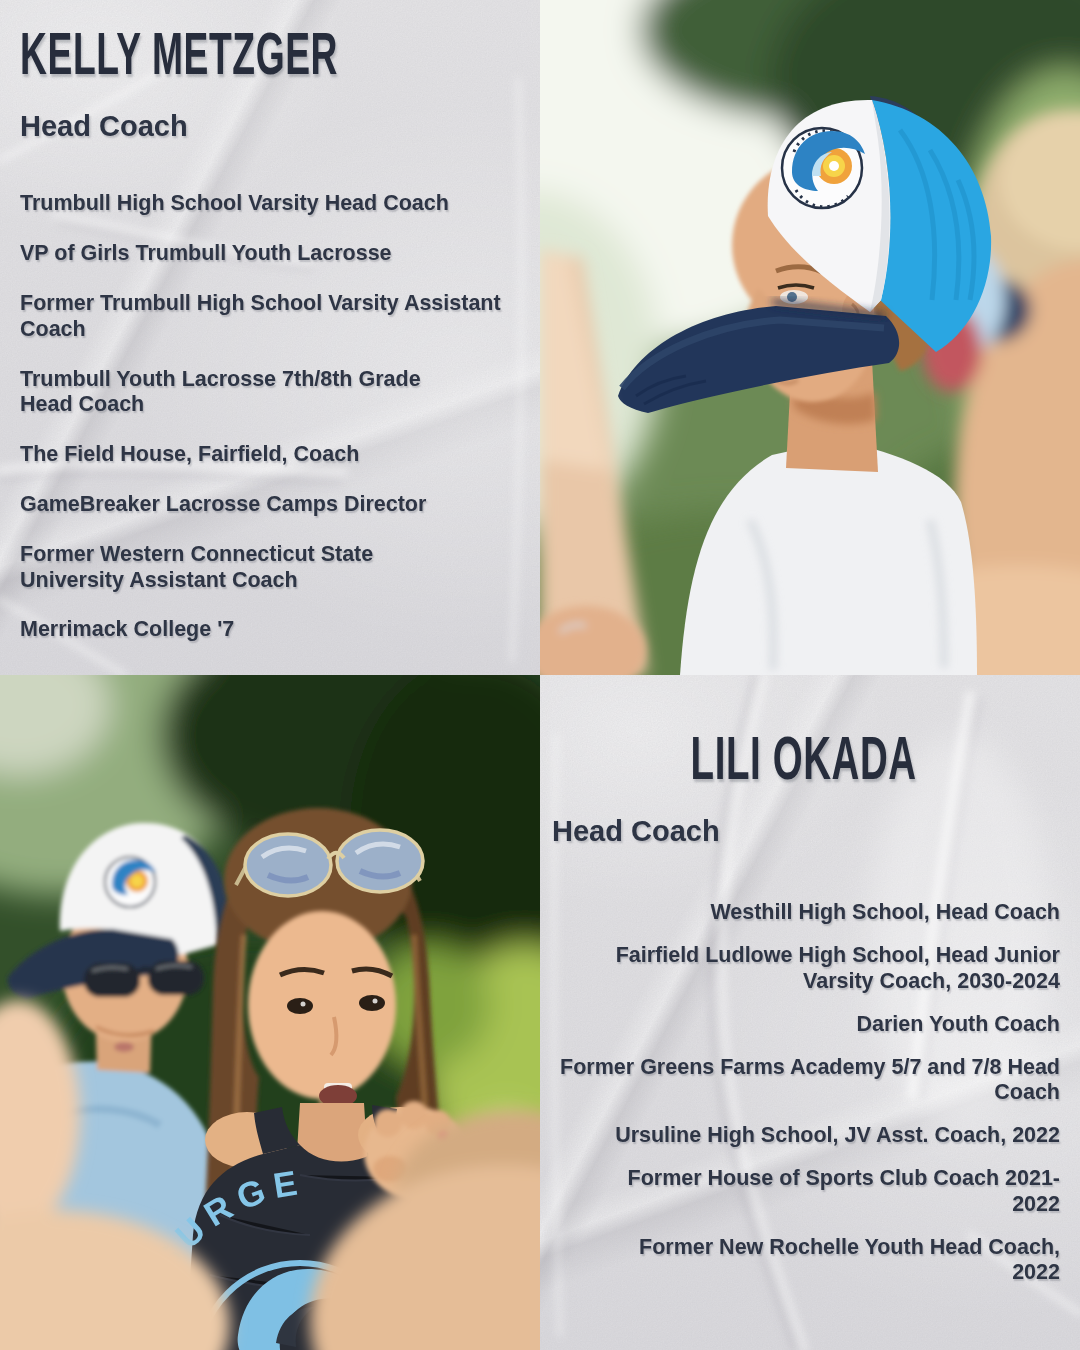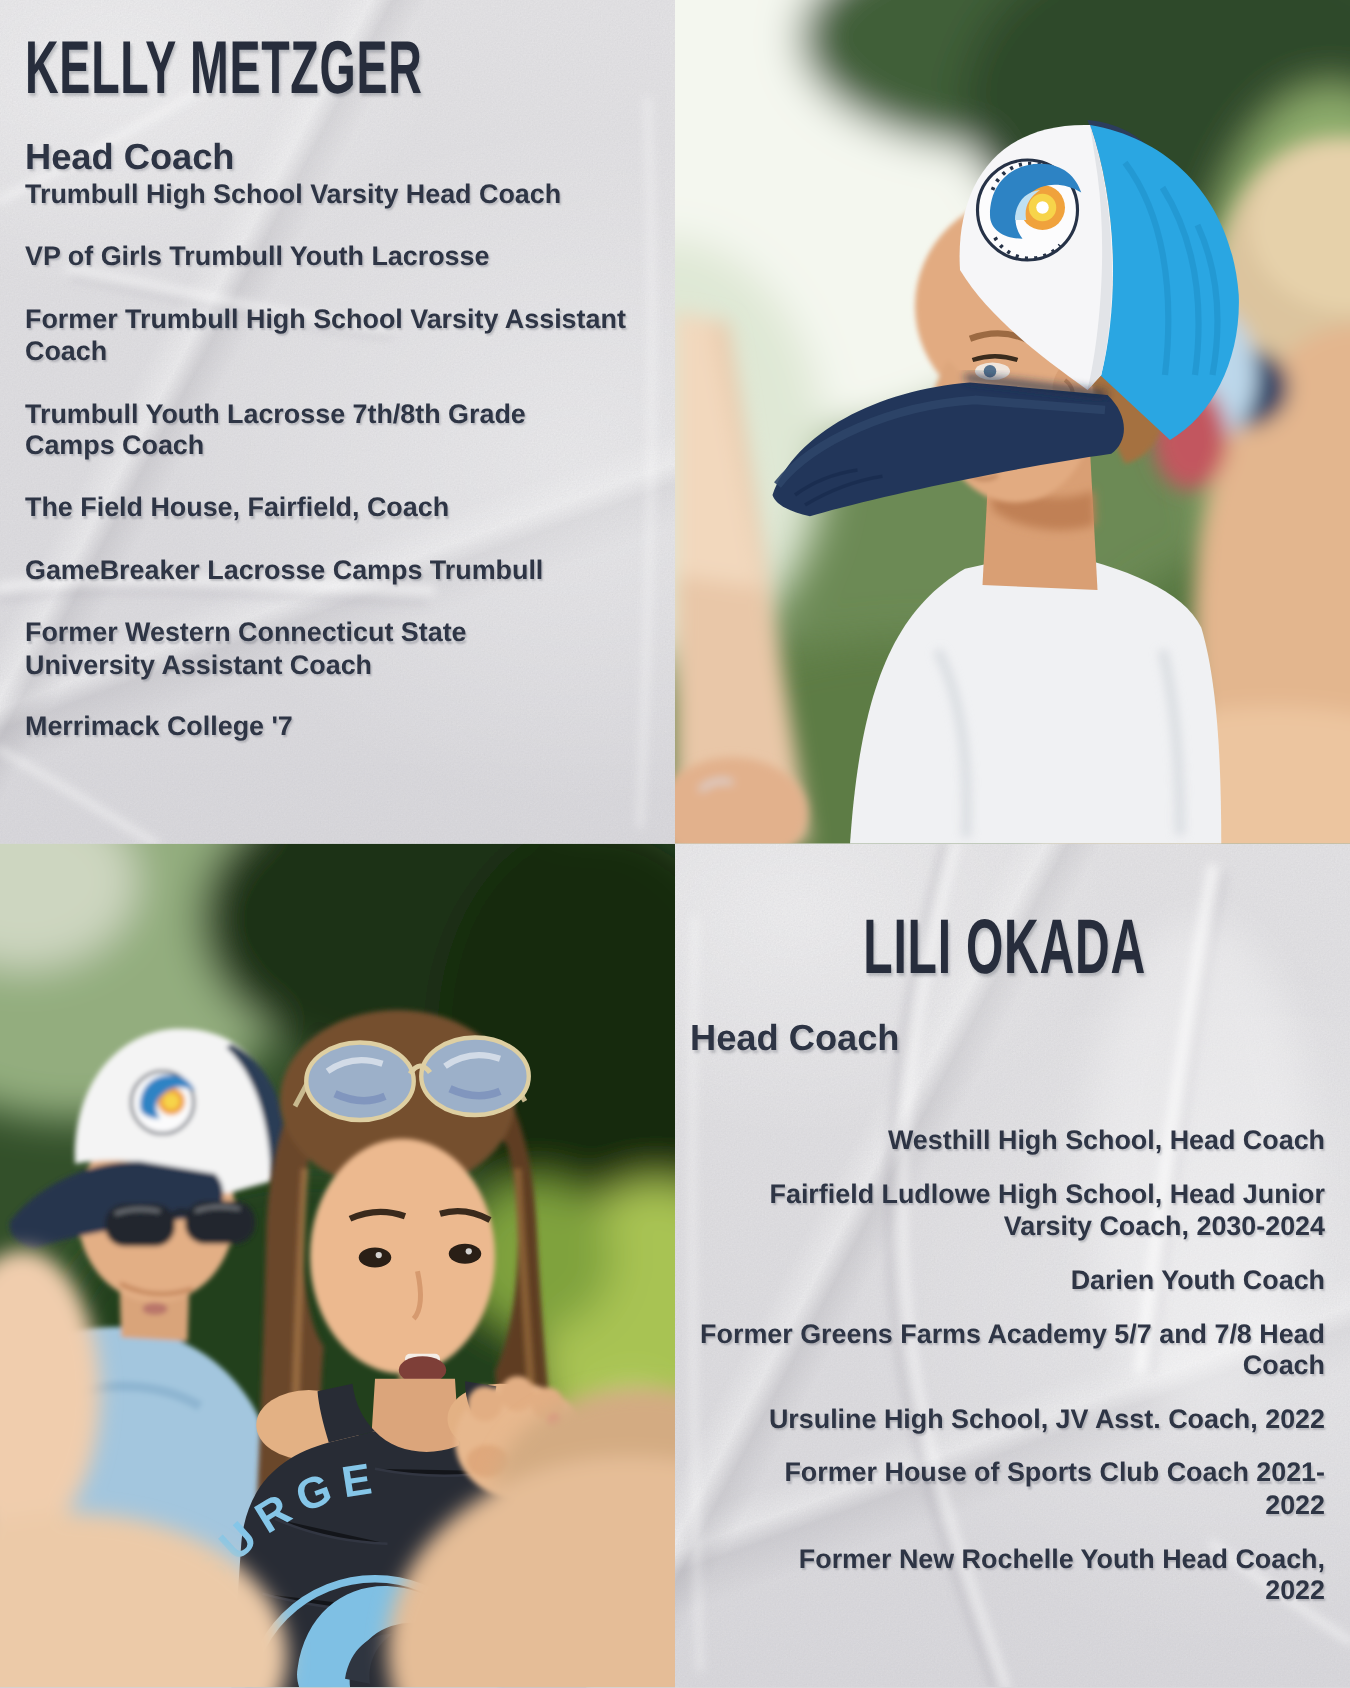--- a/index.html
+++ b/index.html
@@ -29,21 +29,21 @@
     text-shadow:2px 3px 3px rgba(45,50,65,.25);
   }
   .condensed{display:inline-block;transform:scaleX(.62);transform-origin:left center;}
   .panel-right .condensed{transform-origin:right center;}
   .panel-right .big-title{font-size:62px;}
 
   .role{
     margin-top:26px;font-size:29px;font-weight:700;color:#2d3444;line-height:1.15;
     text-shadow:1.5px 2px 2px rgba(45,50,65,.22);
   }
-  .cred-list{display:flex;flex-direction:column;gap:24px;}
+  .cred-list{margin-top:48px;display:flex;flex-direction:column;gap:24px;}
   .panel-right .cred-list{margin-top:52px;align-items:flex-end;gap:17px;}
   .cred{
     font-size:21.5px;font-weight:700;color:#2e3545;line-height:1.2;
     text-shadow:1.2px 1.8px 1.5px rgba(45,50,65,.22);
   }
   .panel-left .cred{max-width:500px;}
   .panel-left .cred:nth-child(2){max-width:460px;}
   .panel-left .cred:nth-child(4){max-width:450px;}
   .panel-left .cred:nth-child(7){max-width:440px;}
   .panel-right .cred{max-width:508px;}
@@ -95,23 +95,23 @@
     </svg>
     <div class="panel-pad">
       <div class="big-title">
         <span class="condensed">KELLY METZGER</span>
       </div>
       <div class="role">Head Coach</div>
       <div class="cred-list">
         <div class="cred">Trumbull High School Varsity Head Coach</div>
         <div class="cred">VP of Girls Trumbull Youth Lacrosse</div>
         <div class="cred">Former Trumbull High School Varsity Assistant Coach</div>
-        <div class="cred">Trumbull Youth Lacrosse 7th/8th Grade Camps Coach</div>
+        <div class="cred">Trumbull Youth Lacrosse 7th/8th Grade Head Coach</div>
         <div class="cred">The Field House, Fairfield, Coach</div>
-        <div class="cred">GameBreaker Lacrosse Camps Trumbull</div>
+        <div class="cred">GameBreaker Lacrosse Camps Director</div>
         <div class="cred">Former Western Connecticut State University Assistant Coach</div>
         <div class="cred">Merrimack College '7</div>
       </div>
     </div>
   </div>
 
   <div class="cell photo">
     <svg viewBox="0 0 540 675" preserveAspectRatio="none">
       <rect width="540" height="675" fill="#6c8a55"></rect>
 

